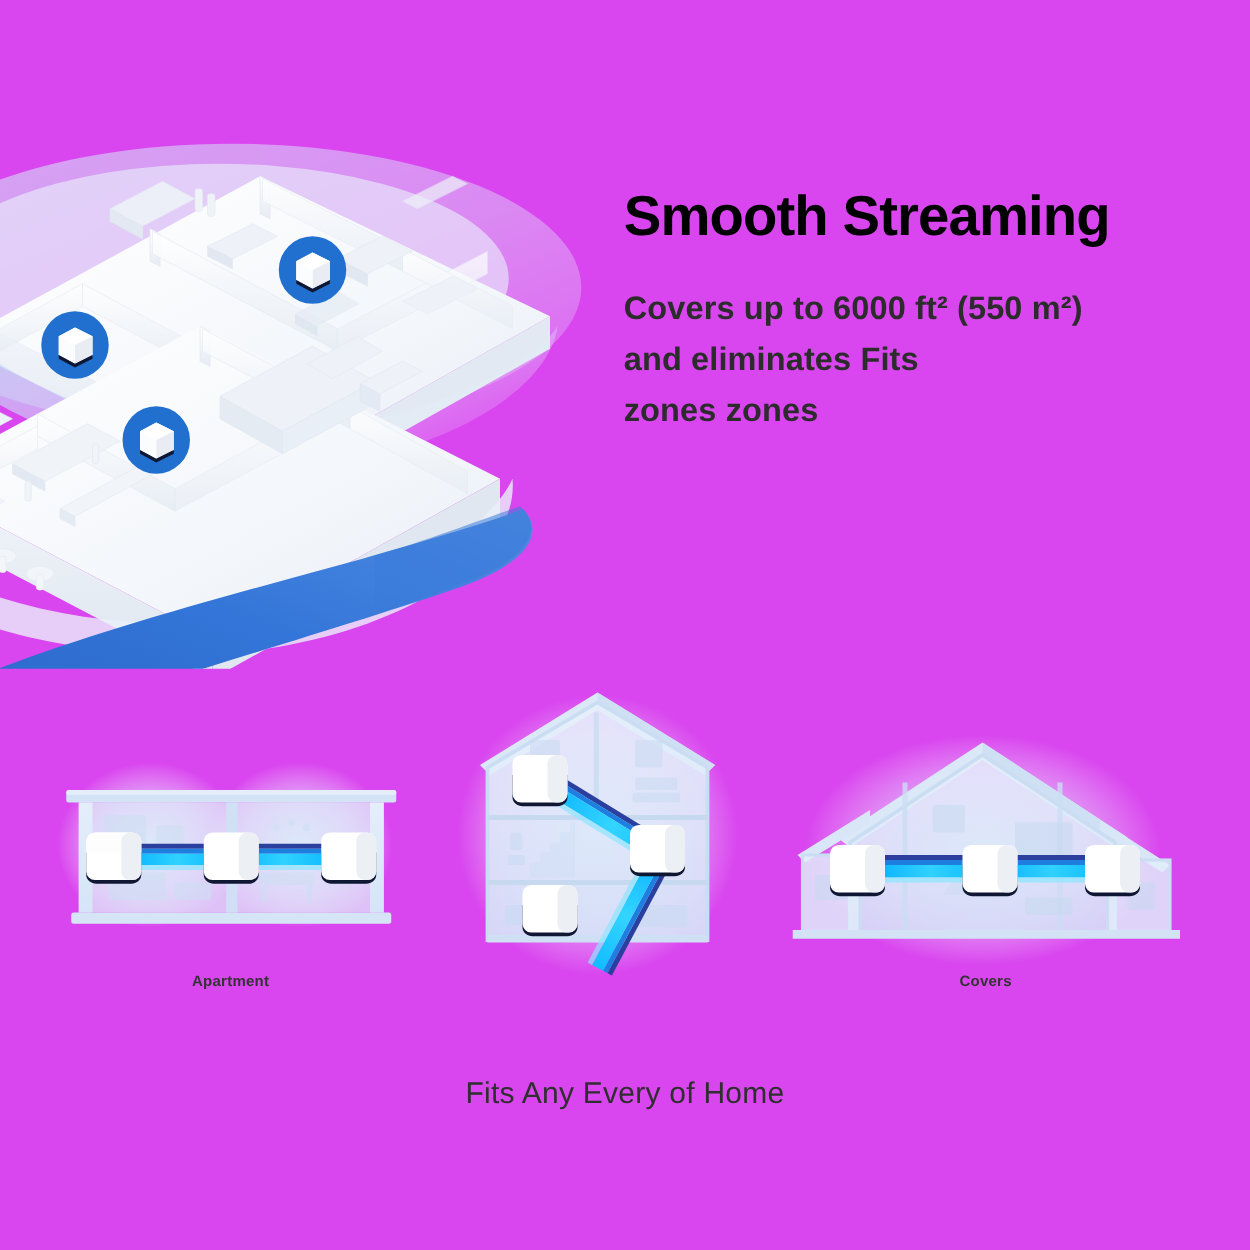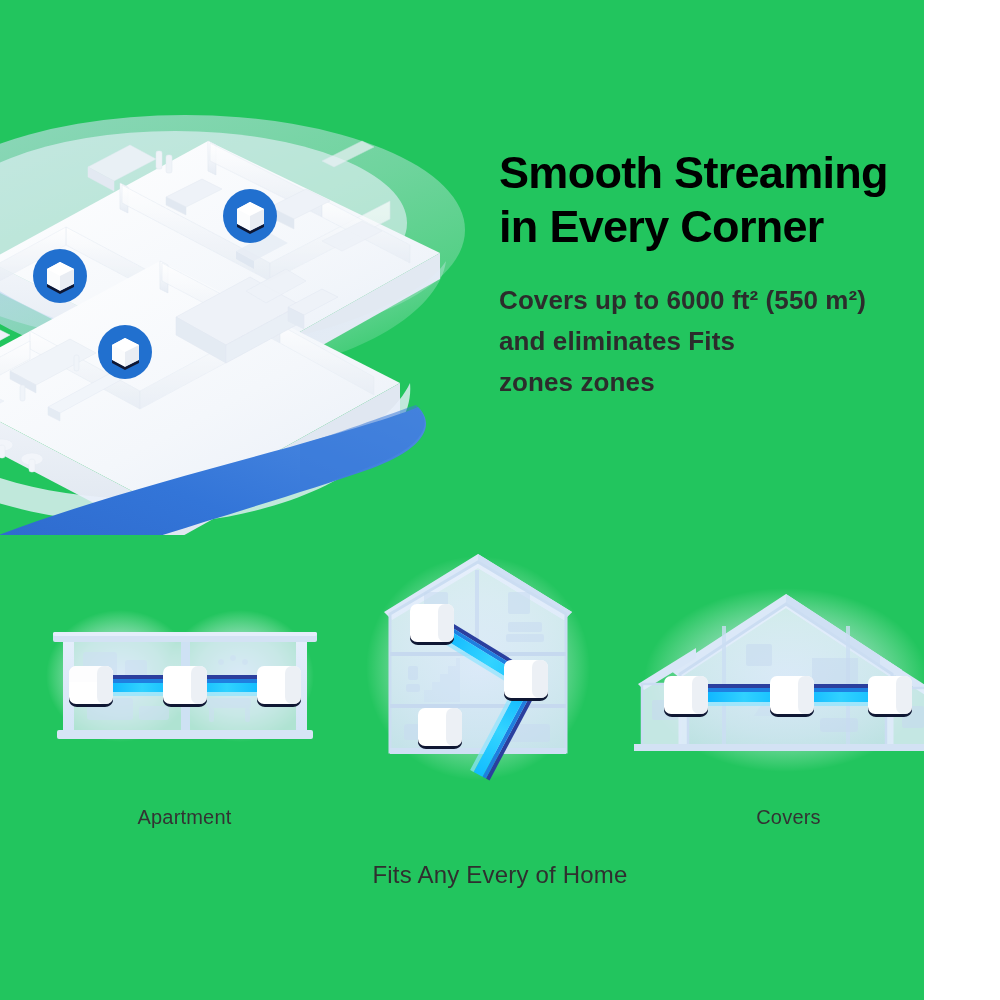--- a/index.html
+++ b/index.html
@@ -4,21 +4,21 @@
 <title>Smooth Streaming in Every Corner</title>
 <style>
   html,body{margin:0;padding:0;background:#ffffff;}
   body{
     width:1000px;height:1000px;
     font-family:"Liberation Sans","DejaVu Sans",sans-serif;
     color:#1a1a1a;
     -webkit-font-smoothing:antialiased;
     overflow:hidden;
   }
-  .page{position:relative;width:924px;height:1000px;background:#22c55e;overflow:hidden;}
+  .page{position:relative;width:1000px;height:1000px;background:#d946ef;overflow:hidden;}
 
   
   .hero{position:absolute;left:0;top:0;width:1000px;height:545px;}
 
   .hero-art{position:absolute;left:-30px;top:55px;width:520px;height:480px;}
   .hero-art svg{display:block;}
 
   .hero-copy{position:absolute;left:499px;top:146px;width:470px;}
   .headline{
     font-size:45px;line-height:54px;font-weight:700;letter-spacing:-0.7px;
@@ -34,22 +34,22 @@
 
   
   .homes{position:absolute;left:0;top:548px;width:1000px;height:290px;}
   .home-cell{position:absolute;top:0;width:333px;height:290px;}
   .home-cell.c1{left:18px;}
   .home-cell.c2{left:311px;}
   .home-cell.c3{left:622px;}
   .home-art{position:absolute;left:0;top:0;width:333px;height:250px;}
   .home-art svg{display:block;margin:0 auto;}
   .home-label{
-    position:absolute;left:0;top:258px;width:333px;text-align:center;
-    font-size:20px;font-weight:400;color:#333;letter-spacing:0.2px;
+    position:absolute;left:0;top:230px;width:333px;text-align:center;
+    font-size:12px;font-weight:700;color:#333;letter-spacing:0.2px;
   }
 
   .footer-caption{
     position:absolute;left:0;top:861px;width:1000px;text-align:center;
     font-size:24px;font-weight:300;color:#2f2f2f;letter-spacing:0.2px;
   }
 </style>
 </head>
 <body>
 
@@ -242,21 +242,20 @@
             </g>
           </g>
 
         </g>
       </svg>
     </div>
 
     <div class="hero-copy">
       <h1 class="headline">
         <span class="l1">Smooth Streaming</span>
-        <span class="l2">in Every Corner</span>
       </h1>
       <p class="subcopy">
         <span>Covers up to 6000 ft² (550 m²)</span>
         <span>and eliminates Fits</span>
         <span>zones zones</span>
       </p>
     </div>
   </div>
 
   <div class="homes">

